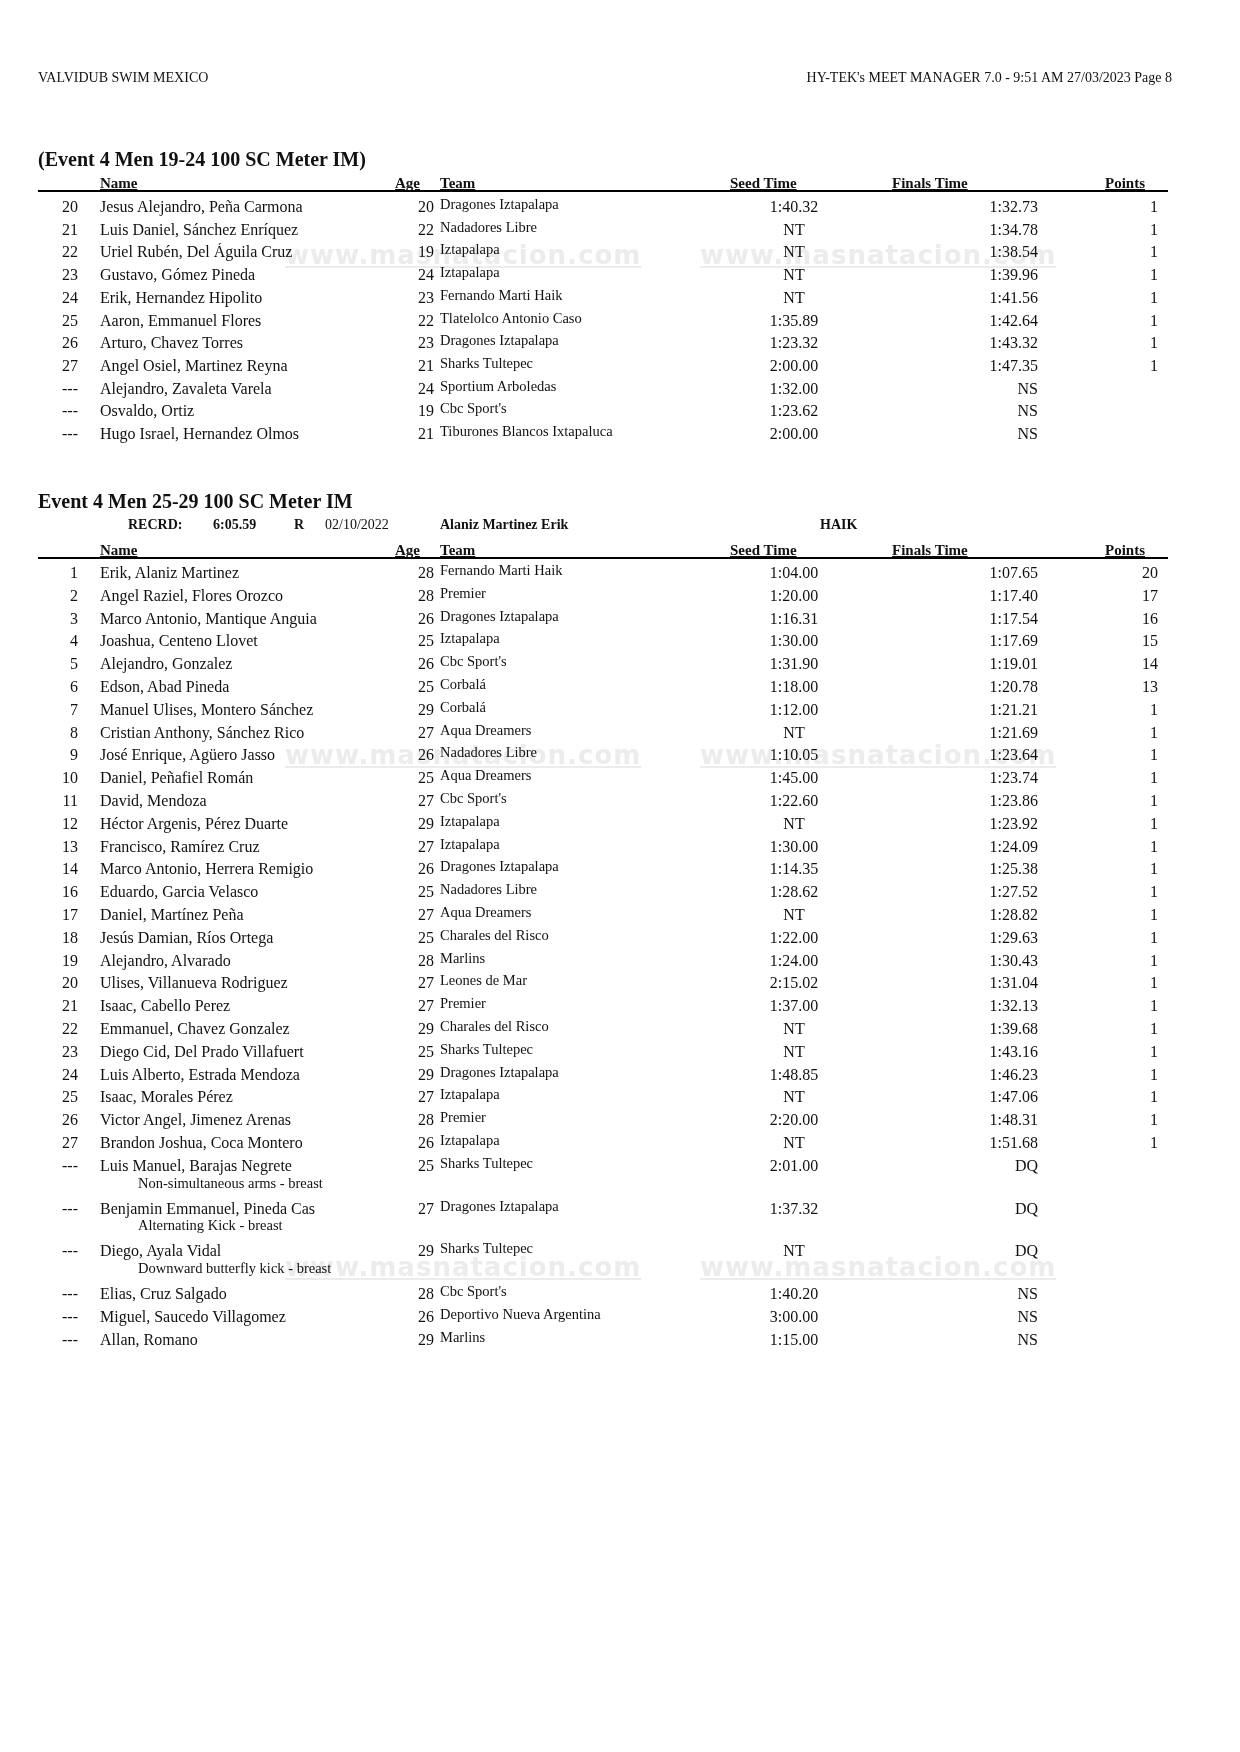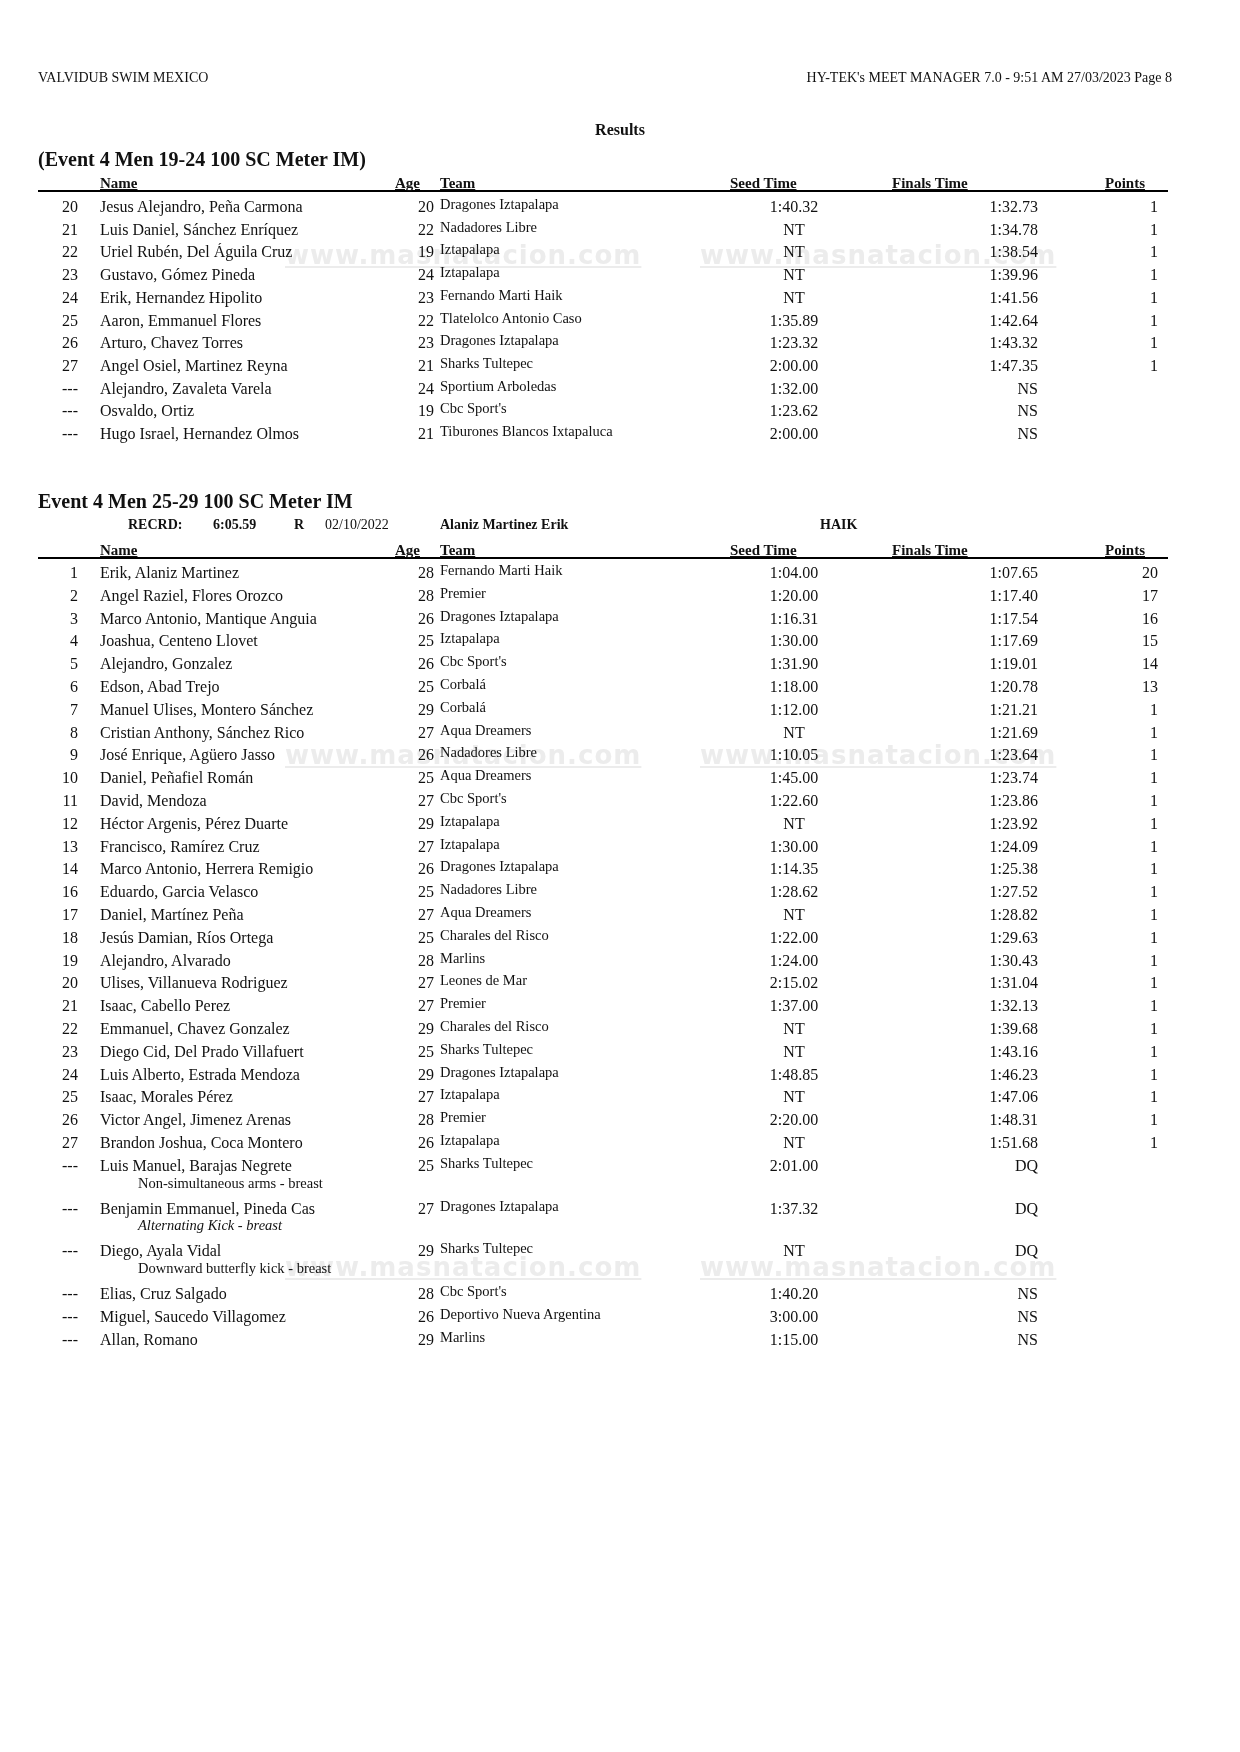--- a/index.html
+++ b/index.html
@@ -29,21 +29,20 @@
   .watermark { position: absolute; font-size: 26px; font-weight: bold; color: #ececec; letter-spacing: 1px;
                font-family: "DejaVu Sans", sans-serif; white-space: nowrap; z-index: 0; text-decoration: underline; }
   .row, .dqnote { z-index: 1; }
 </style>
 </head>
 <body>
 
 <div class="page">
   <div class="hdr-left">VALVIDUB SWIM MEXICO</div>
   <div class="hdr-right">HY-TEK's MEET MANAGER 7.0 - 9:51 AM  27/03/2023  Page 8</div>
-  <div class="results">Results</div>
 
   <div class="watermark" style="left:285px; top:240px;">www.masnatacion.com</div>
   <div class="watermark" style="left:700px; top:240px;">www.masnatacion.com</div>
   <div class="watermark" style="left:285px; top:740px;">www.masnatacion.com</div>
   <div class="watermark" style="left:700px; top:740px;">www.masnatacion.com</div>
   <div class="watermark" style="left:285px; top:1252px;">www.masnatacion.com</div>
   <div class="watermark" style="left:700px; top:1252px;">www.masnatacion.com</div>
 
   <div class="event-title" style="top:148px;">(Event 4  Men 19-24 100 SC Meter IM)</div>
   <div class="colhdr" style="top:170px;">
@@ -214,21 +213,21 @@
         <span class="c-place" style="right: auto; left: 0px; width: 40px; text-align: right;">5</span>
         <span class="c-name">Alejandro, Gonzalez</span>
         <span class="c-age">26</span>
         <span class="c-team" style="top: -2px;">Cbc Sport's</span>
         <span class="c-seed">1:31.90</span>
         <span class="c-final">1:19.01</span>
         <span class="c-pts">14</span>
       </div>
       <div class="row" style="top: 678px;">
         <span class="c-place" style="right: auto; left: 0px; width: 40px; text-align: right;">6</span>
-        <span class="c-name">Edson, Abad Trejo</span>
+        <span class="c-name">Edson, Abad Pineda</span>
         <span class="c-age">25</span>
         <span class="c-team" style="top: -2px;">Corbalá</span>
         <span class="c-seed">1:18.00</span>
         <span class="c-final">1:20.78</span>
         <span class="c-pts">13</span>
       </div>
       <div class="row" style="top: 700.8px;">
         <span class="c-place" style="right: auto; left: 0px; width: 40px; text-align: right;">7</span>
         <span class="c-name">Manuel Ulises, Montero Sánchez</span>
         <span class="c-age">29</span>
@@ -420,21 +419,21 @@
       <div class="dqnote" style="top: 1174.6px;">Non-simultaneous arms - breast</div>
       <div class="row" style="top: 1199.6px;">
         <span class="c-place" style="right: auto; left: 0px; width: 40px; text-align: right;">---</span>
         <span class="c-name">Benjamin Emmanuel, Pineda Cas</span>
         <span class="c-age">27</span>
         <span class="c-team" style="top: -2px;">Dragones Iztapalapa</span>
         <span class="c-seed">1:37.32</span>
         <span class="c-final">DQ</span>
         <span class="c-pts"></span>
       </div>
-      <div class="dqnote" style="top: 1217.4px; font-style: italic;">Alternating Kick - breast</div>
+      <div class="dqnote" style="top: 1217.4px;">Alternating Kick - breast</div>
       <div class="row" style="top: 1242.4px;">
         <span class="c-place" style="right: auto; left: 0px; width: 40px; text-align: right;">---</span>
         <span class="c-name">Diego, Ayala Vidal</span>
         <span class="c-age">29</span>
         <span class="c-team" style="top: -2px;">Sharks Tultepec</span>
         <span class="c-seed">NT</span>
         <span class="c-final">DQ</span>
         <span class="c-pts"></span>
       </div>
       <div class="dqnote" style="top: 1260.2px;">Downward butterfly kick - breast</div>

